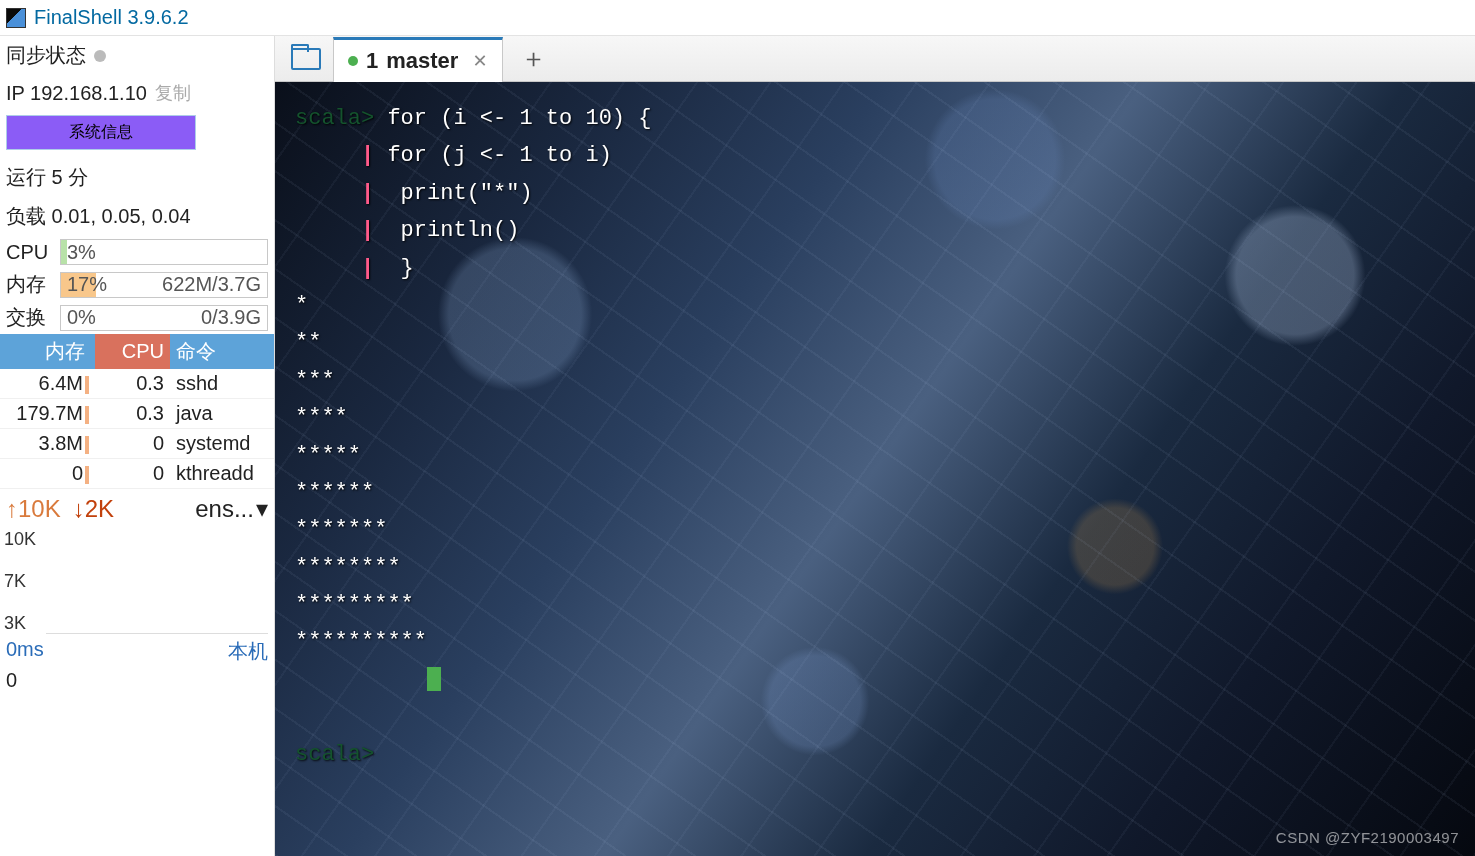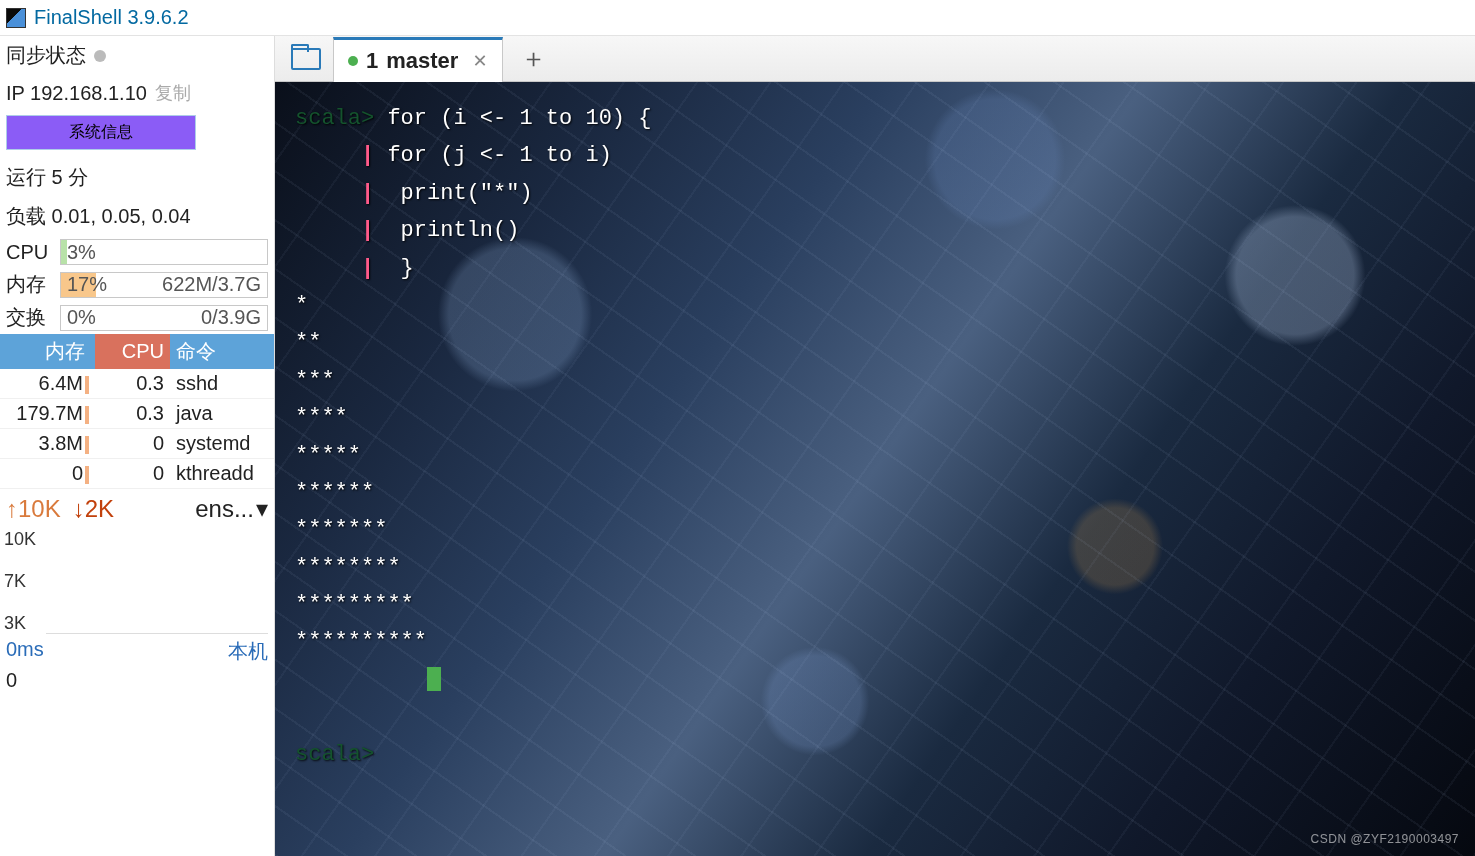--- a/index.html
+++ b/index.html
@@ -177,21 +177,21 @@
     line-height: 1.7;
     color: #fff;
     white-space: pre;
     text-shadow: 1px 1px 2px rgba(0,0,0,.9);
   }
   .prompt { color:#14532d; font-weight:normal;}
   .pipe { color:#ff5a8a; font-weight:bold;}
   .cursor-block { display:inline-block; width:14px; height:24px; background:#4caf50; vertical-align:middle;}
   .watermark {
     position:absolute; right:16px; bottom:10px;
-    color:rgba(255,255,255,.55); font-size:12px;
+    color:rgba(255,255,255,.55); font-size:15px;
     font-family: Arial,sans-serif;
     letter-spacing:.5px;
   }
 </style>
 </head>
 <body>
 
 <div class="titlebar">
   <span class="app-icon"></span>
   <span class="titlebar-text">FinalShell 3.9.6.2</span>

